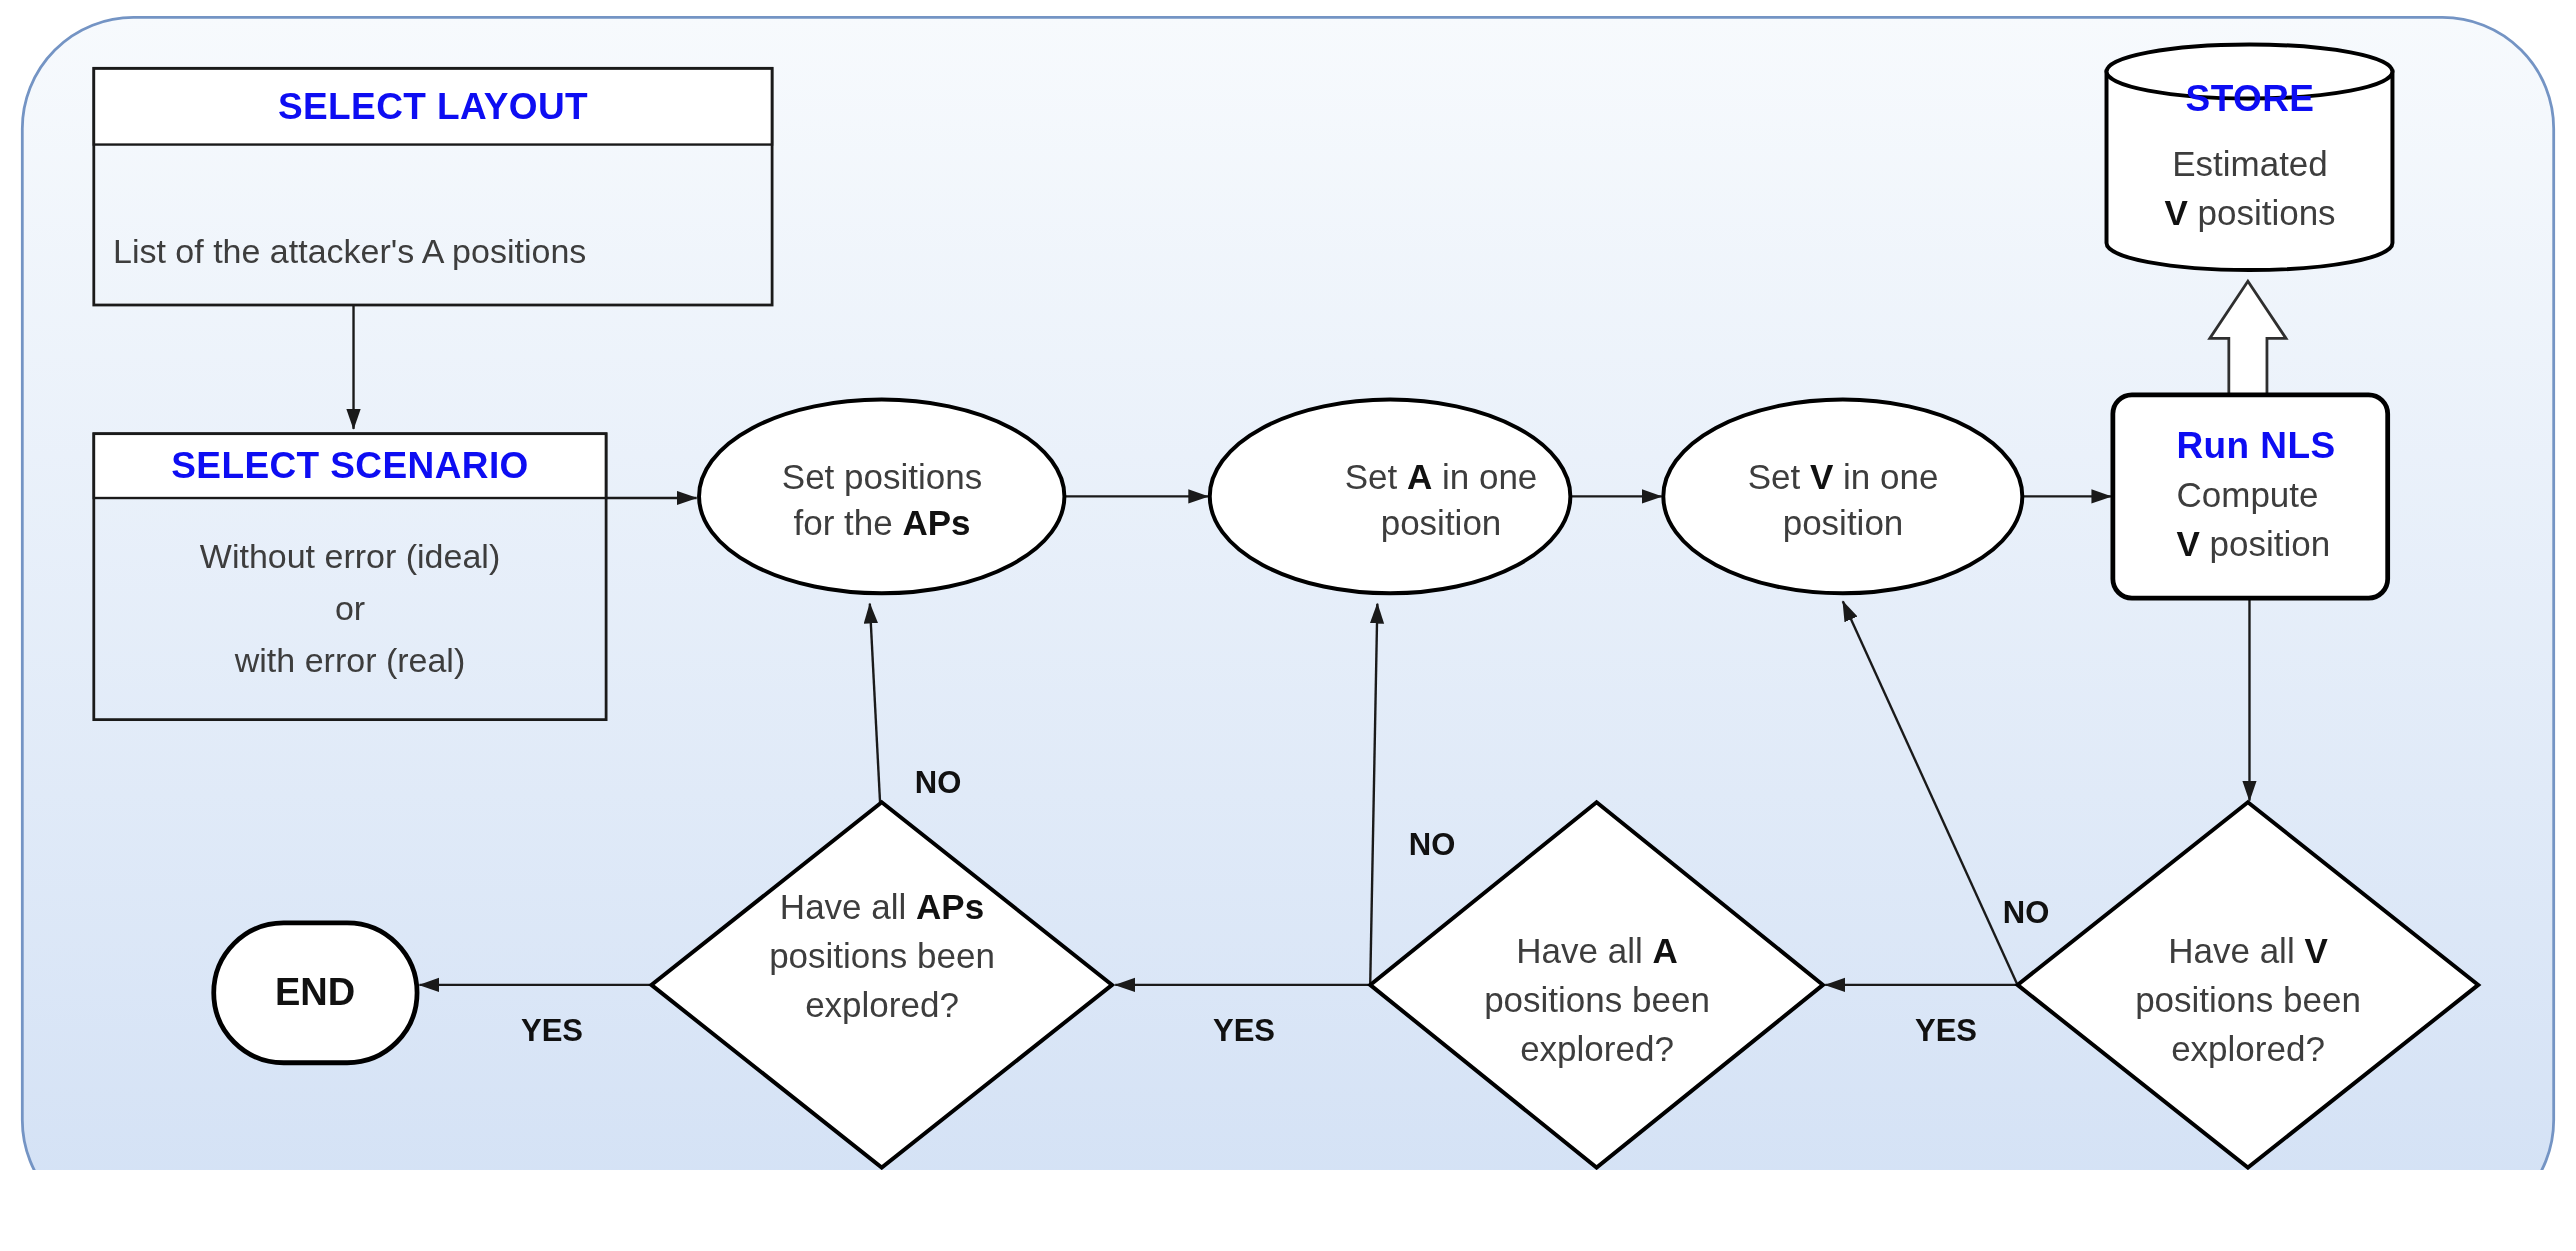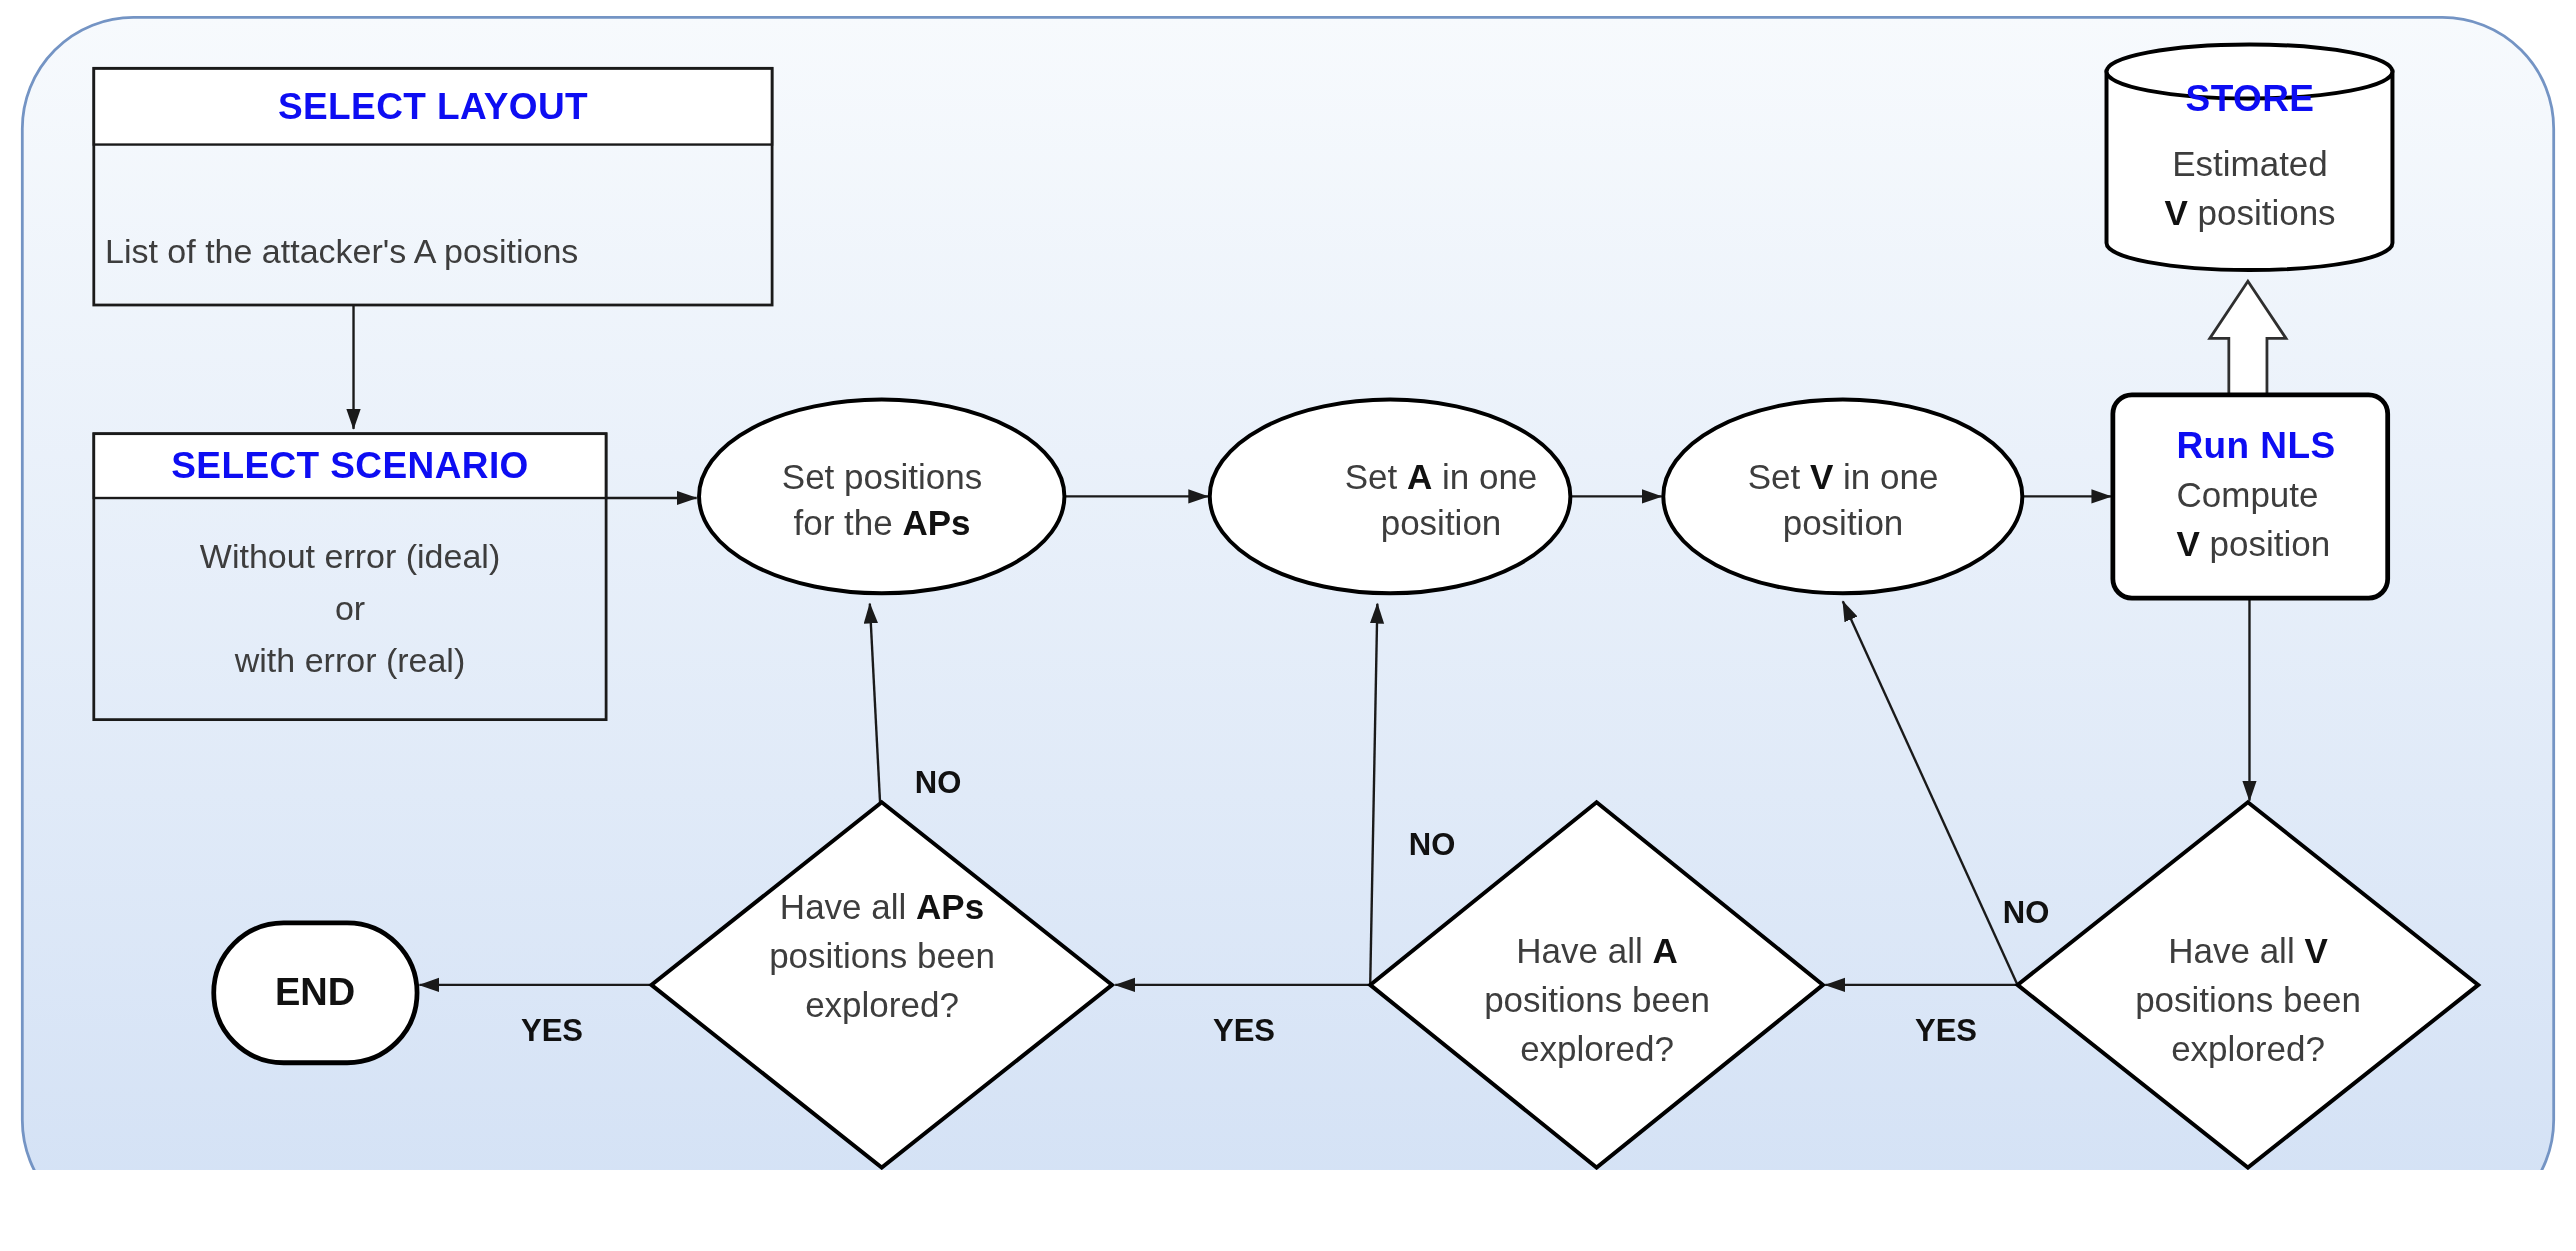--- a/index.html
+++ b/index.html
@@ -78,21 +78,21 @@
     </g>
 
     <polygon points="1110,1010 1400,1240 1110,1470 820,1240" fill="#ffffff" stroke="#000000" stroke-width="5"></polygon>
     <polygon points="2010,1010 2295,1240 2010,1470 1725,1240" fill="#ffffff" stroke="#000000" stroke-width="5"></polygon>
     <polygon points="2830,1010 3120,1240 2830,1470 2540,1240" fill="#ffffff" stroke="#000000" stroke-width="5"></polygon>
 
     <rect x="269" y="1162" width="256" height="176" rx="88" ry="88" fill="#ffffff" stroke="#000000" stroke-width="6"></rect>
   </svg>
 
   <div class="txt title" style="left:433px;top:107px;">SELECT LAYOUT</div>
-  <div class="leftline" style="left:105px;top:251px;">List of the attacker's A positions</div>
+  <div class="leftline" style="left:113px;top:251px;">List of the attacker's A positions</div>
 
   <div class="txt title" style="left:350px;top:466px;">SELECT SCENARIO</div>
   <div class="txt body43" style="left:350px;top:608px;">
     <div>Without error (ideal)</div>
     <div>or</div>
     <div>with error (real)</div>
   </div>
 
   <div class="txt node44" style="left:882px;top:500px;align-items:center;">
     <div>Set positions</div>

